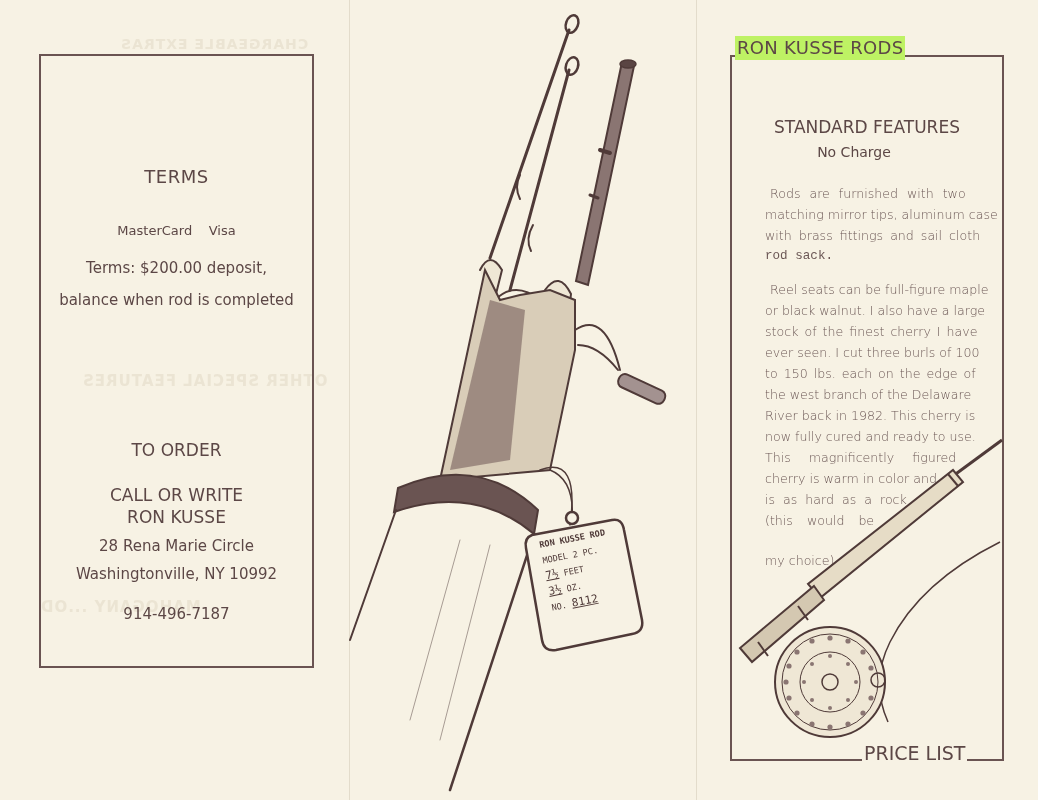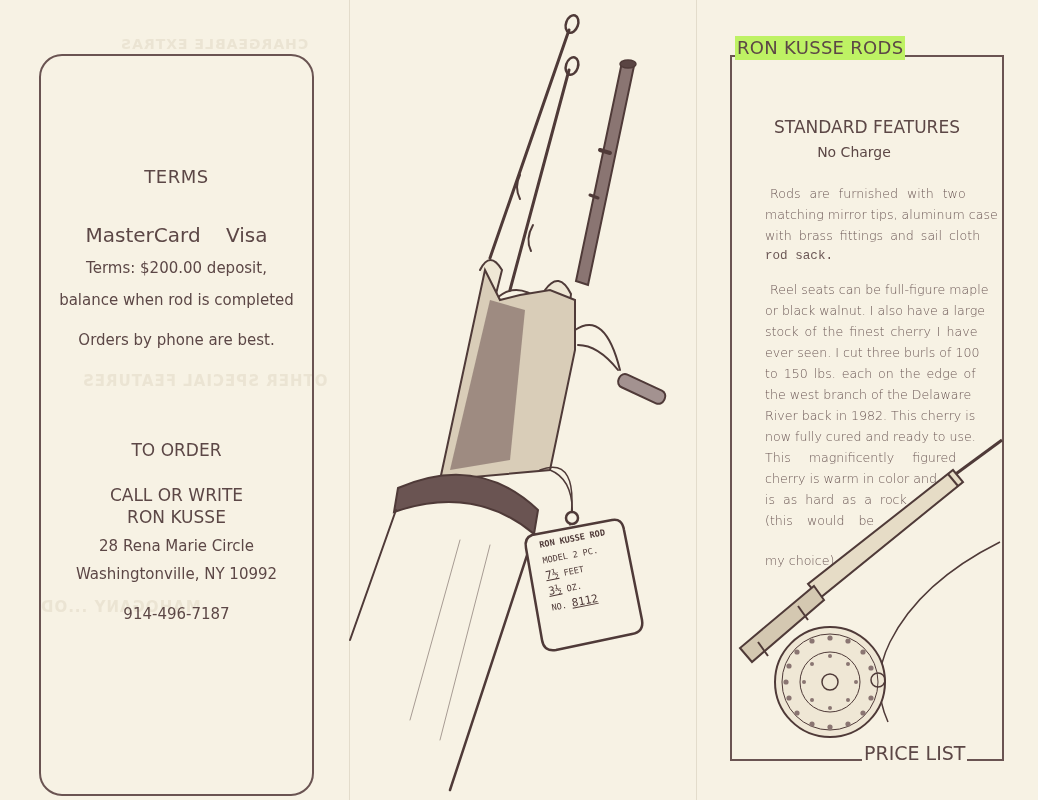--- a/index.html
+++ b/index.html
@@ -23,26 +23,25 @@
 <body>
 
 <div class="fold" style="left:349px;"></div>
 <div class="fold" style="left:696px;"></div>
 
 <div class="panel" style="left:0; width:349px;">
   <div class="ghost" style="left:120px; top:36px;">CHARGEABLE EXTRAS</div>
   <div class="ghost" style="left:82px; top:372px; font-size:15px;">OTHER SPECIAL FEATURES</div>
   <div class="ghost" style="left:40px; top:598px; font-size:15px;">MAHOGANY ...OD</div>
 
-  <div class="box" style="left:39px; top:54px; width:275px; height:742px;border-radius:23px;">
+  <div class="box" style="left:39px; top:54px; width:275px; height:614px;">
     <div class="ctr" style="top:110px; font-size:18px; letter-spacing:0.5px;">TERMS</div>
-    <div class="ctr" style="top:167px; font-size:20px; white-space:pre;">MasterCard    Visa</div>
+    <div class="ctr" style="top:167px; font-size:13px; white-space:pre;">MasterCard    Visa</div>
     <div class="ctr" style="top:203px; font-size:15px;">Terms: $200.00 deposit,</div>
     <div class="ctr" style="top:235px; font-size:15px;">balance when rod is completed</div>
-    <div class="ctr" style="top:275px; font-size:15px;">Orders by phone are best.</div>
 
     <div class="ctr" style="top:384px; font-size:17px;">TO ORDER</div>
     <div class="ctr" style="top:429px; font-size:17px;">CALL OR WRITE</div>
     <div class="ctr" style="top:451px; font-size:17px;">RON KUSSE</div>
     <div class="ctr" style="top:481px; font-size:15px;">28 Rena Marie Circle</div>
     <div class="ctr" style="top:509px; font-size:15px;">Washingtonville, NY 10992</div>
     <div class="ctr" style="top:549px; font-size:15px;">914-496-7187</div>
   </div>
 </div>
 

